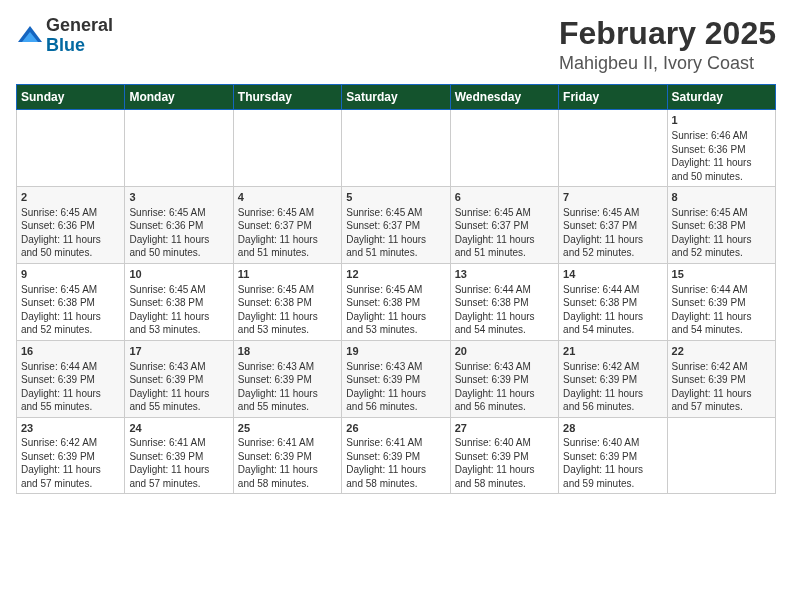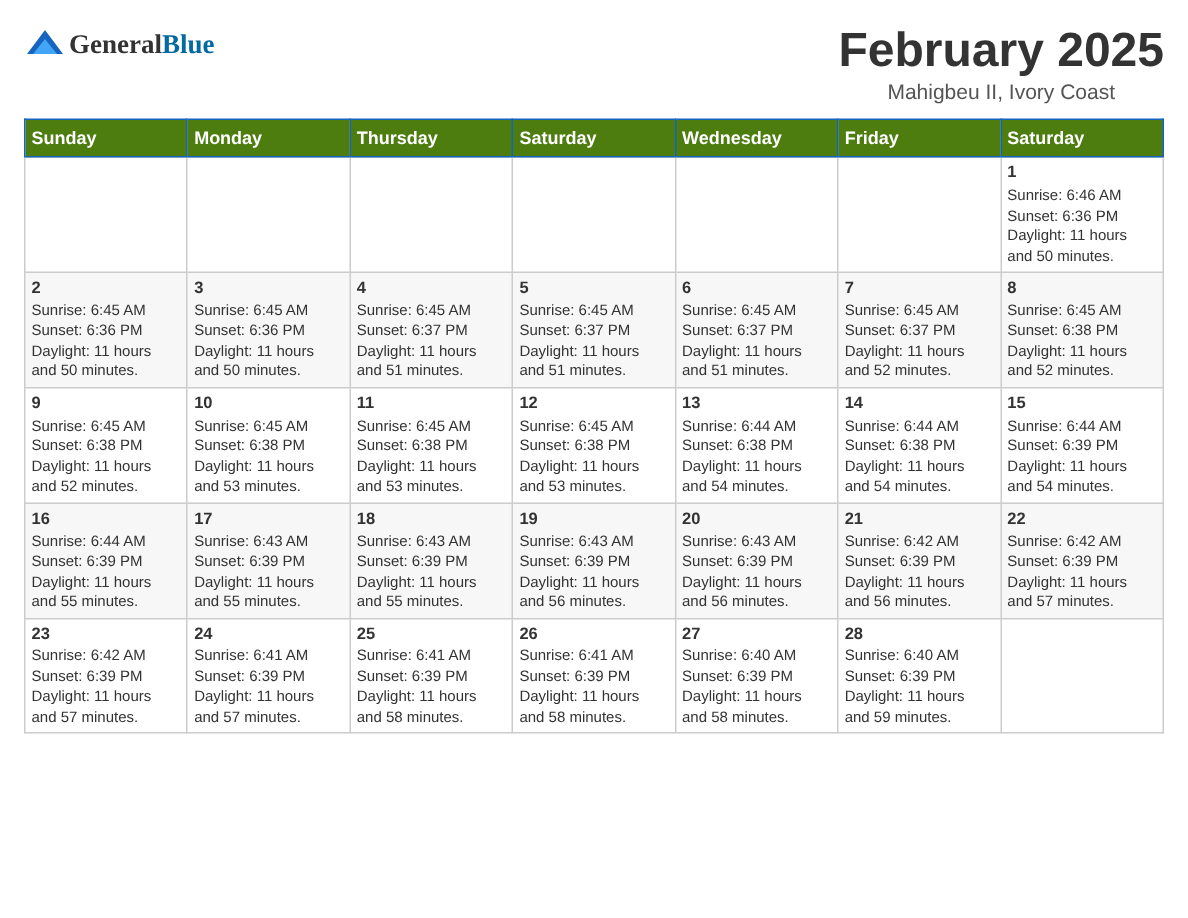--- a/index.html
+++ b/index.html
@@ -20,60 +20,60 @@
       justify-content: space-between;
       align-items: flex-start;
       margin-bottom: 10px;
     }
     .logo {
       display: flex;
       align-items: center;
     }
     .logo-text {
       display: flex;
+      flex-direction: column;
       line-height: 1.1;
-      font-family: Liberation Serif, serif;
     }
     .logo-general {
       font-size: 18px;
       font-weight: bold;
       color: #333;
     }
     .logo-blue {
       font-size: 18px;
       font-weight: bold;
       color: #0369a1;
     }
     .logo-icon {
       width: 28px;
       height: 28px;
       margin-right: 2px;
     }
     .title-block {
-      text-align: center;
+      text-align: left;
       margin-left: 17px;
     }
     .month-title {
       font-size: 32px;
       font-weight: bold;
       color: #333;
       line-height: 1.1;
     }
     .location {
-      font-size: 14px;
+      font-size: 18px;
       color: #555;
       margin-top: 2px;
     }
     .calendar {
       width: 100%;
       border-collapse: collapse;
       border: 1px solid #ccc;
     }
     .calendar th {
-      background: #4d7c0f;
+      background: #14532d;
       color: #fff;
       font-size: 12px;
       font-weight: bold;
       padding: 5px 4px;
       text-align: left;
       border: 1px solid #1565C0;
     }
     .calendar td {
       vertical-align: top;
       border: 1px solid #ccc;

